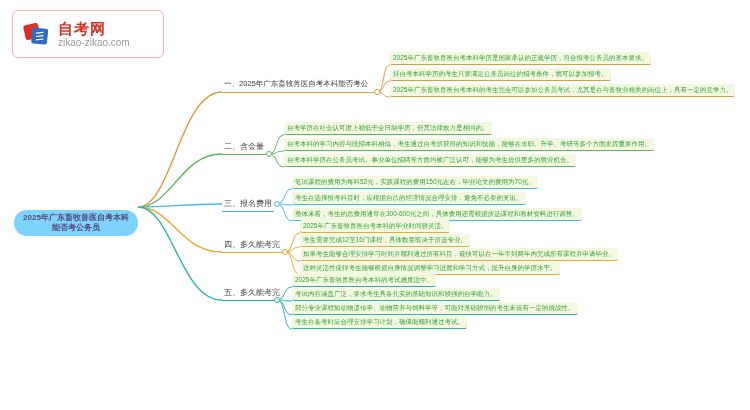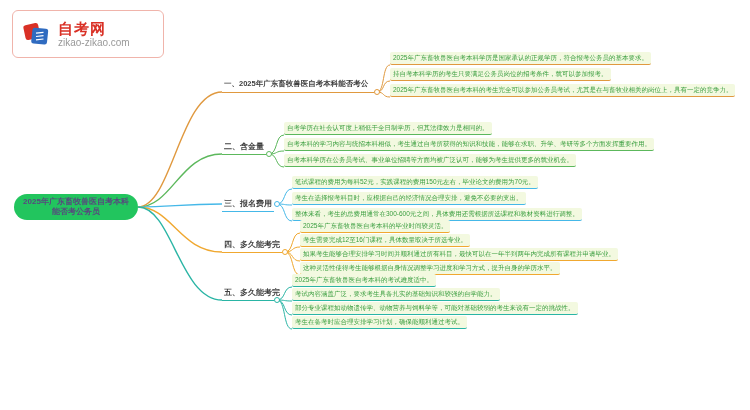--- a/index.html
+++ b/index.html
@@ -14,28 +14,28 @@
 
   .logo{
     position:absolute;left:12px;top:10px;width:152px;height:48px;z-index:2;
     border:1px solid #f0b4ab;border-radius:6px;background:#fff;
     display:flex;align-items:center;gap:7px;padding:4px 8px;box-sizing:border-box;
   }
   .logo-title{color:#d93025;font-weight:bold;font-size:15px;line-height:1.15;letter-spacing:1px;}
   .logo-sub{color:#999;font-size:10px;}
 
   .central{
-    position:absolute;left:14px;top:194px;width:124px;height:26px;z-index:2;
-    background:#22c55e;color:#57497e;border-radius:13px;
+    position:absolute;left:14px;top:210px;width:124px;height:26px;z-index:2;
+    background:#7dd3fc;color:#57497e;border-radius:13px;
     display:flex;align-items:center;justify-content:center;text-align:center;
     font-size:8px;line-height:1.25;padding:0 7px;box-sizing:border-box;font-weight:bold;
   }
 
   .branch-label{
-    position:absolute;z-index:2;font-size:8px;line-height:1.4;color:#3f3f3f;font-weight:bold;
+    position:absolute;z-index:2;font-size:8px;line-height:1.4;color:#3f3f3f;font-weight:normal;
     padding:0 2px 2px 2px;border-bottom:1.5px solid #999;white-space:nowrap;box-sizing:border-box;
   }
   .branch-label.small{font-size:7.5px;}
 
   .leaf{
     position:absolute;z-index:1;font-size:6.5px;line-height:1.4;color:#3a9e3f;
     background:#f3f9e0;padding:1px 3px 2px 3px;border-bottom:1px solid #999;
     border-radius:2px;white-space:nowrap;
   }
 </style>

